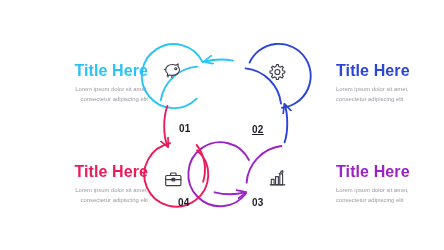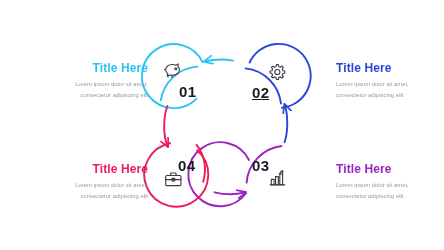--- a/index.html
+++ b/index.html
@@ -29,21 +29,21 @@
     width: 444px;
     height: 250px;
   }
 
   
   .text-block {
     position: absolute;
     width: 96px;
   }
   .text-block .tb-title {
-    font-size: 12px;
+    font-size: 16px;
     font-weight: bold;
     letter-spacing: 0.1px;
     margin: 0 0 4px 0;
     line-height: 1.1;
   }
   .text-block .tb-body {
     font-size: 5.9px;
     line-height: 1.75;
     color: #9a9aa2;
     margin: 0;
@@ -83,25 +83,26 @@
     font-size: 3.3px;
     letter-spacing: 0.55px;
     color: #b6b6bd;
     line-height: 1;
     margin-top: 2.5px;
   }
 
   
   .step-number {
     position: absolute;
-    font-size: 15px;
+    font-size: 10px;
     font-weight: bold;
     color: #1b1b25;
     letter-spacing: 0.3px;
     line-height: 1;
+    margin-top: 40px;
   }
   #num-01 { left: 179px; top: 84px; }
   #num-02 { left: 252px; top: 85px; text-decoration: underline; }
   #num-03 { left: 252px; top: 158px; text-align: center; }
   #num-04 { left: 178px; top: 158px; text-align: center; }
 </style>
 </head>
 <body>
 
 <div id="infographic-root">

